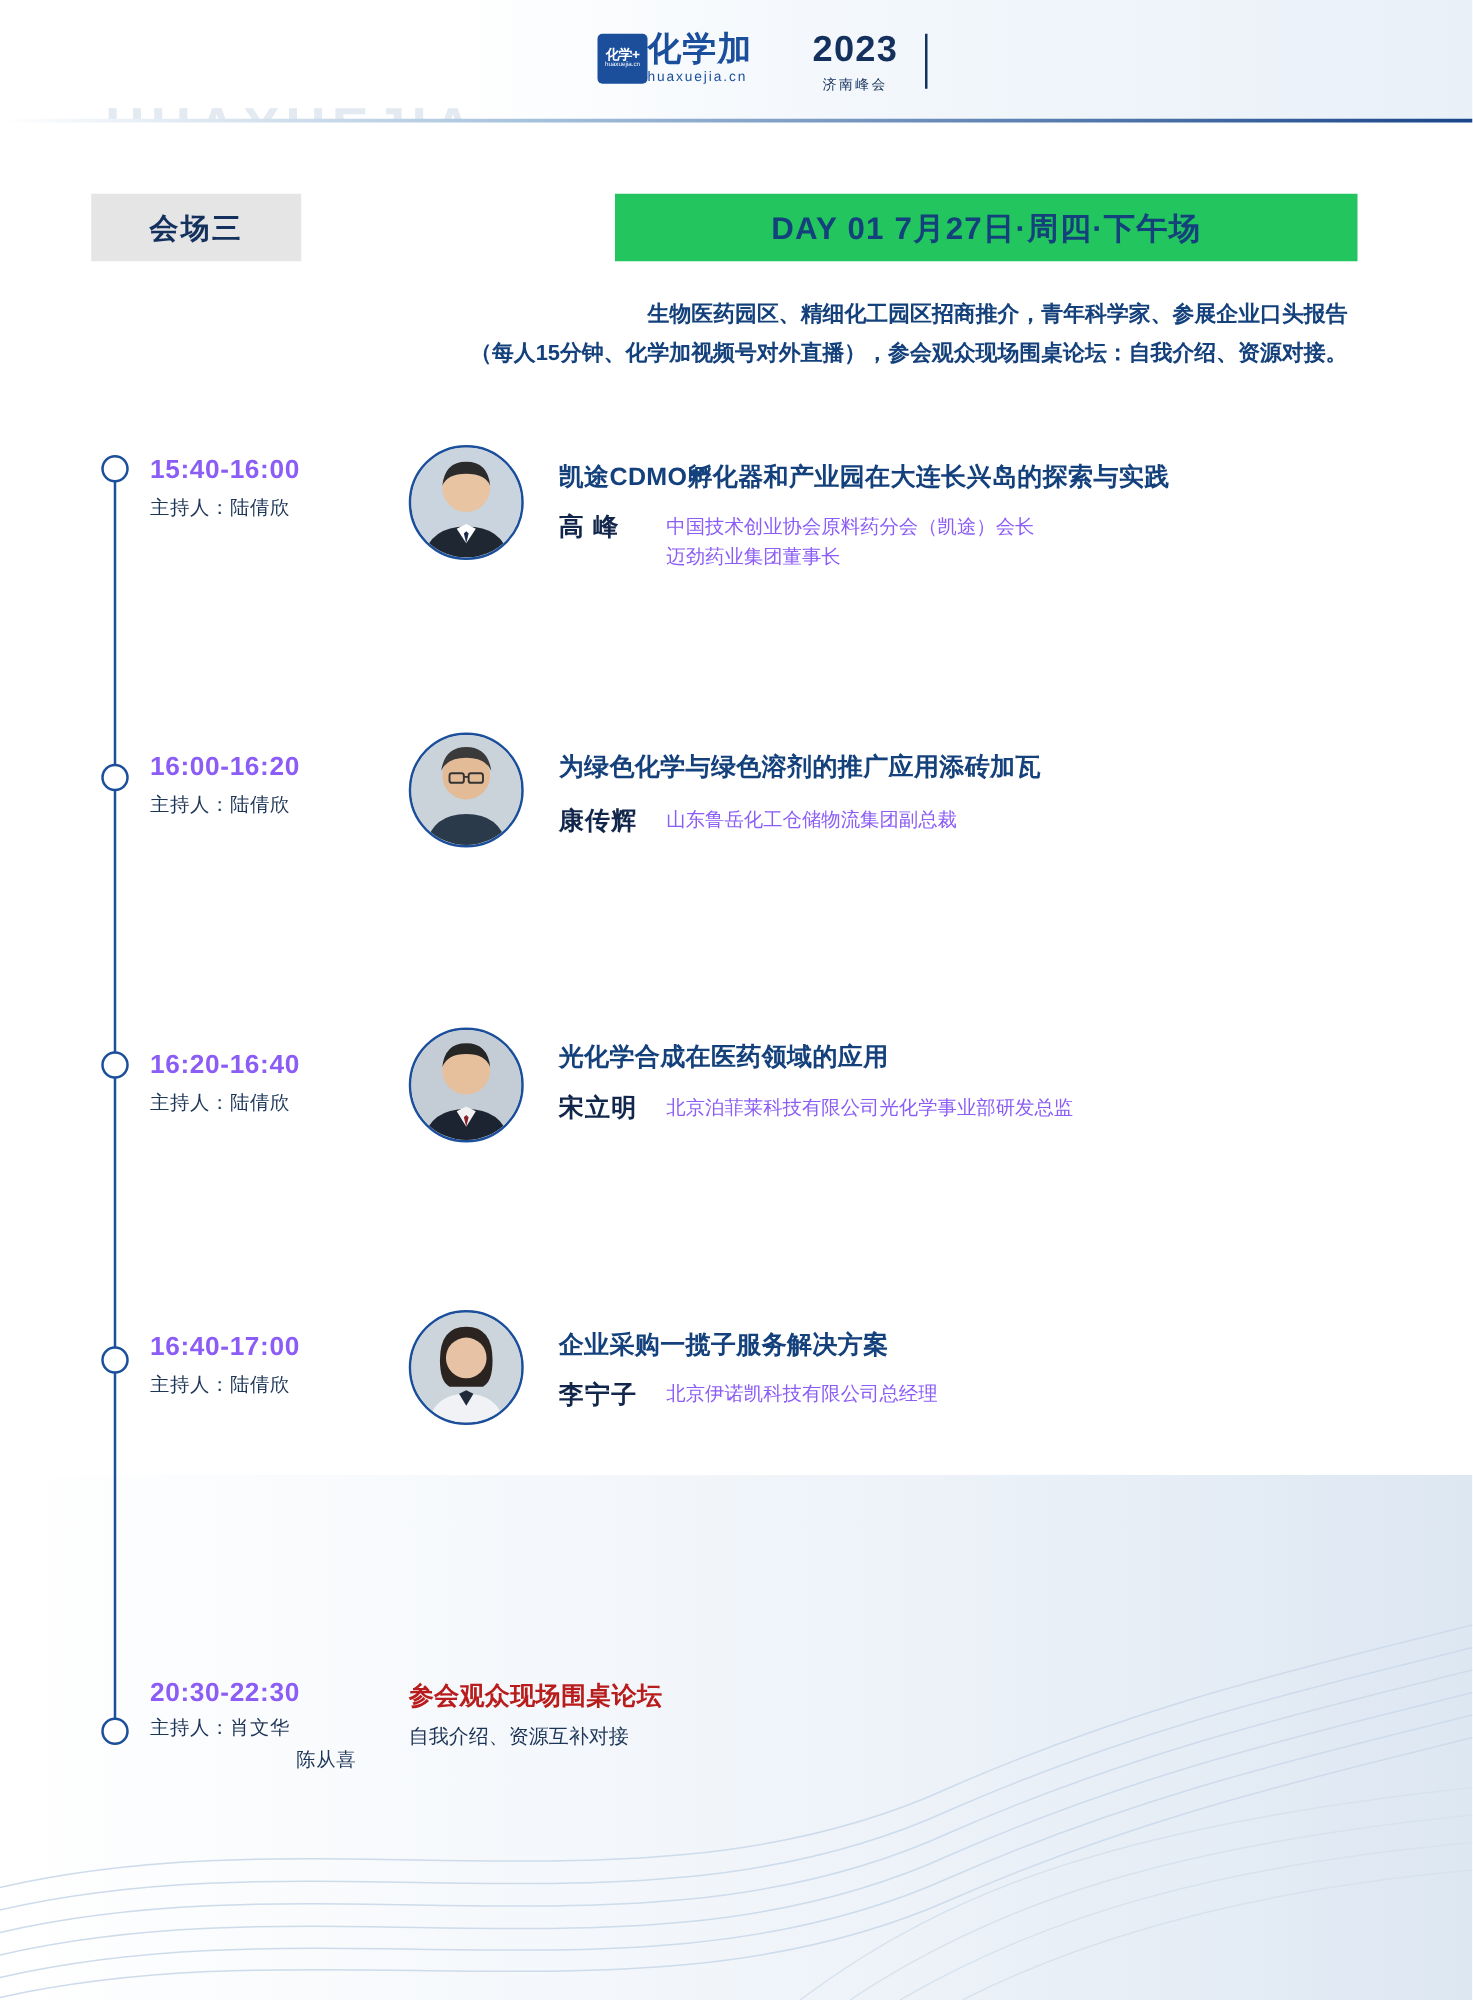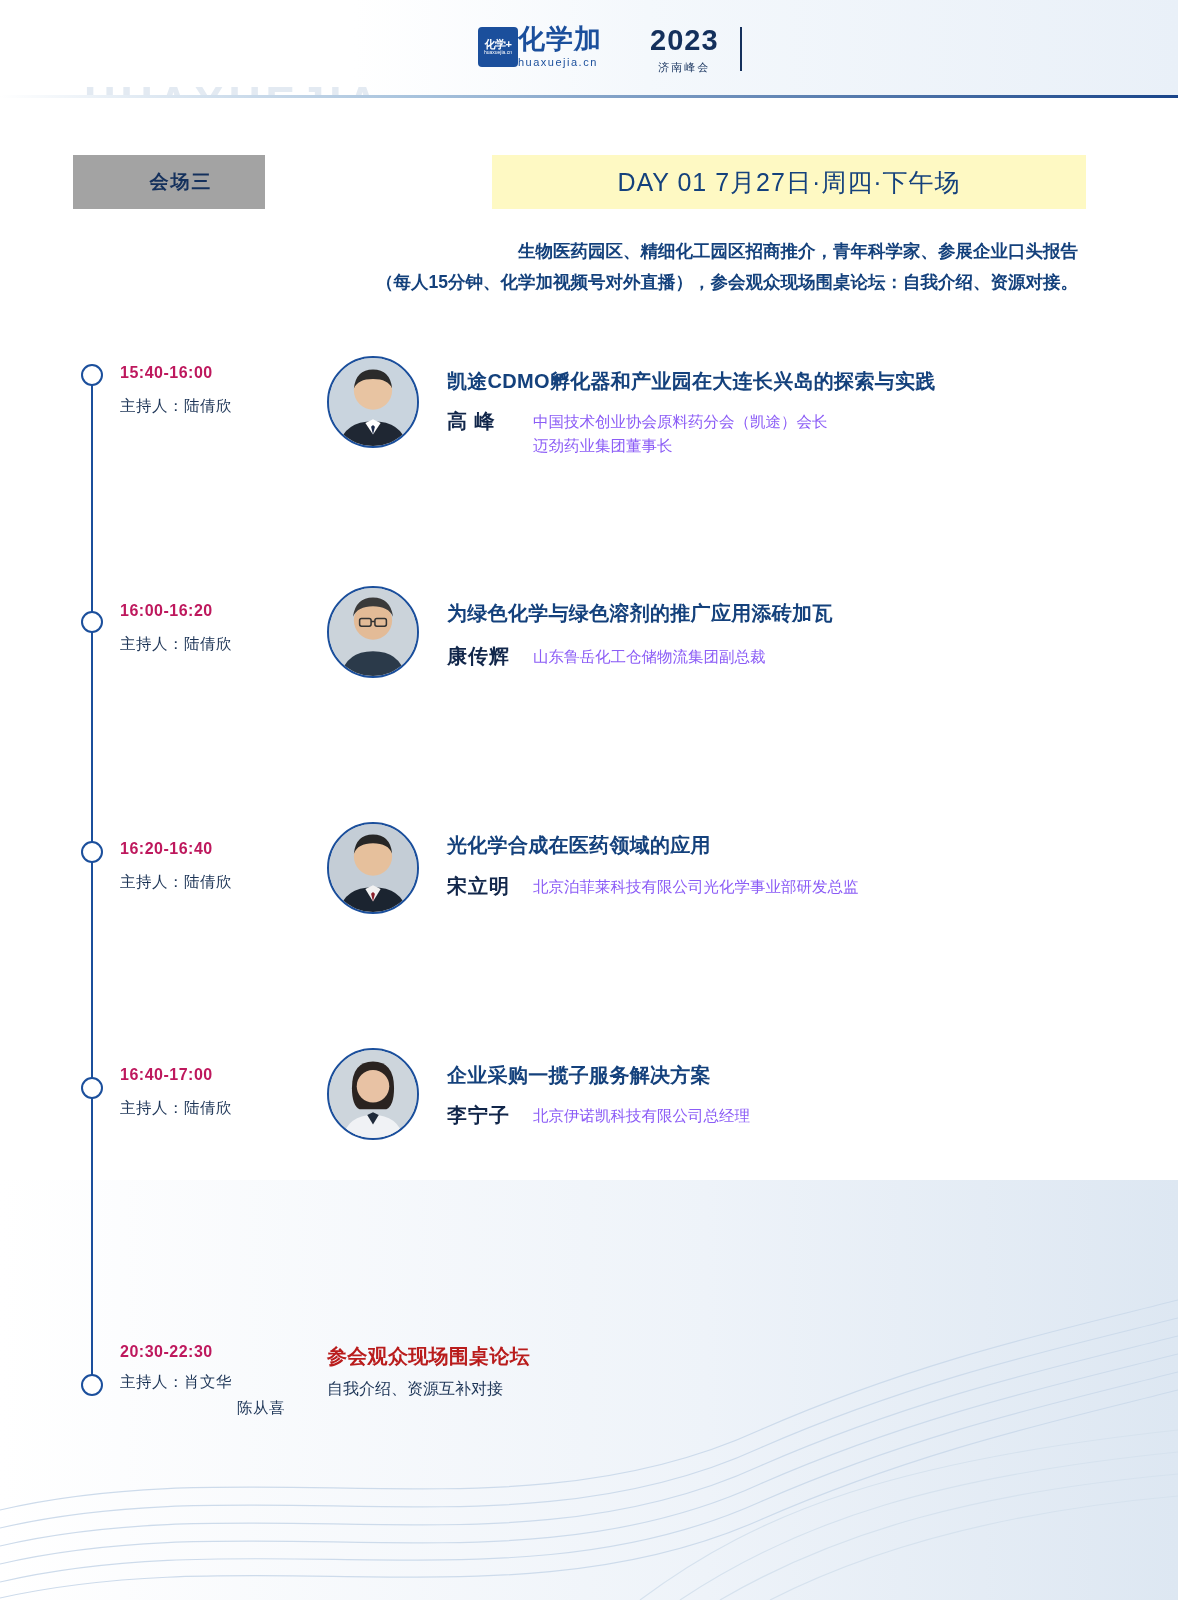--- a/index.html
+++ b/index.html
@@ -94,33 +94,32 @@
     font-weight: bold;
     letter-spacing: 5px;
     color: #e3eaf2;
   }
 
   
   .venue-tag {
     position: absolute;
     left: 73px; top: 155px;
     width: 168px; height: 54px;
-    background: #a3a3a3;
+    background: #e5e5e5;
     display: flex; align-items: center; justify-content: center;
-    font-size: 19px; font-weight: bold; color: #14305c;
+    font-size: 23px; font-weight: bold; color: #14305c;
     letter-spacing: 2px;
-    padding-left: 24px;
   }
   .day-bar {
     position: absolute;
     left: 492px; top: 155px;
     width: 594px; height: 54px;
-    background: #fef9c3;
+    background: #22c55e;
     display: flex; align-items: center; justify-content: center;
-    font-size: 25px; font-weight: normal; color: #14417c;
+    font-size: 25px; font-weight: bold; color: #14417c;
     letter-spacing: 1px;
   }
 
   
   .desc {
     position: absolute;
     left: 0; top: 236px;
     width: 1078px;
     text-align: right;
     font-size: 17.5px;
@@ -150,23 +149,23 @@
   .session {
     position: absolute;
     left: 0;
     width: 1178px;
   }
   .s-time {
     position: absolute;
     left: 120px;
     width: 165px;
     text-align: left;
-    font-size: 16px;
-    font-weight: bold;
-    color: #be185d;
+    font-size: 21px;
+    font-weight: bold;
+    color: #8b5cf6;
     letter-spacing: 0.5px;
   }
   .s-host {
     position: absolute;
     left: 120px;
     width: 165px;
     text-align: left;
     font-size: 15.5px;
     color: #1d3557;
     letter-spacing: 0.5px;

